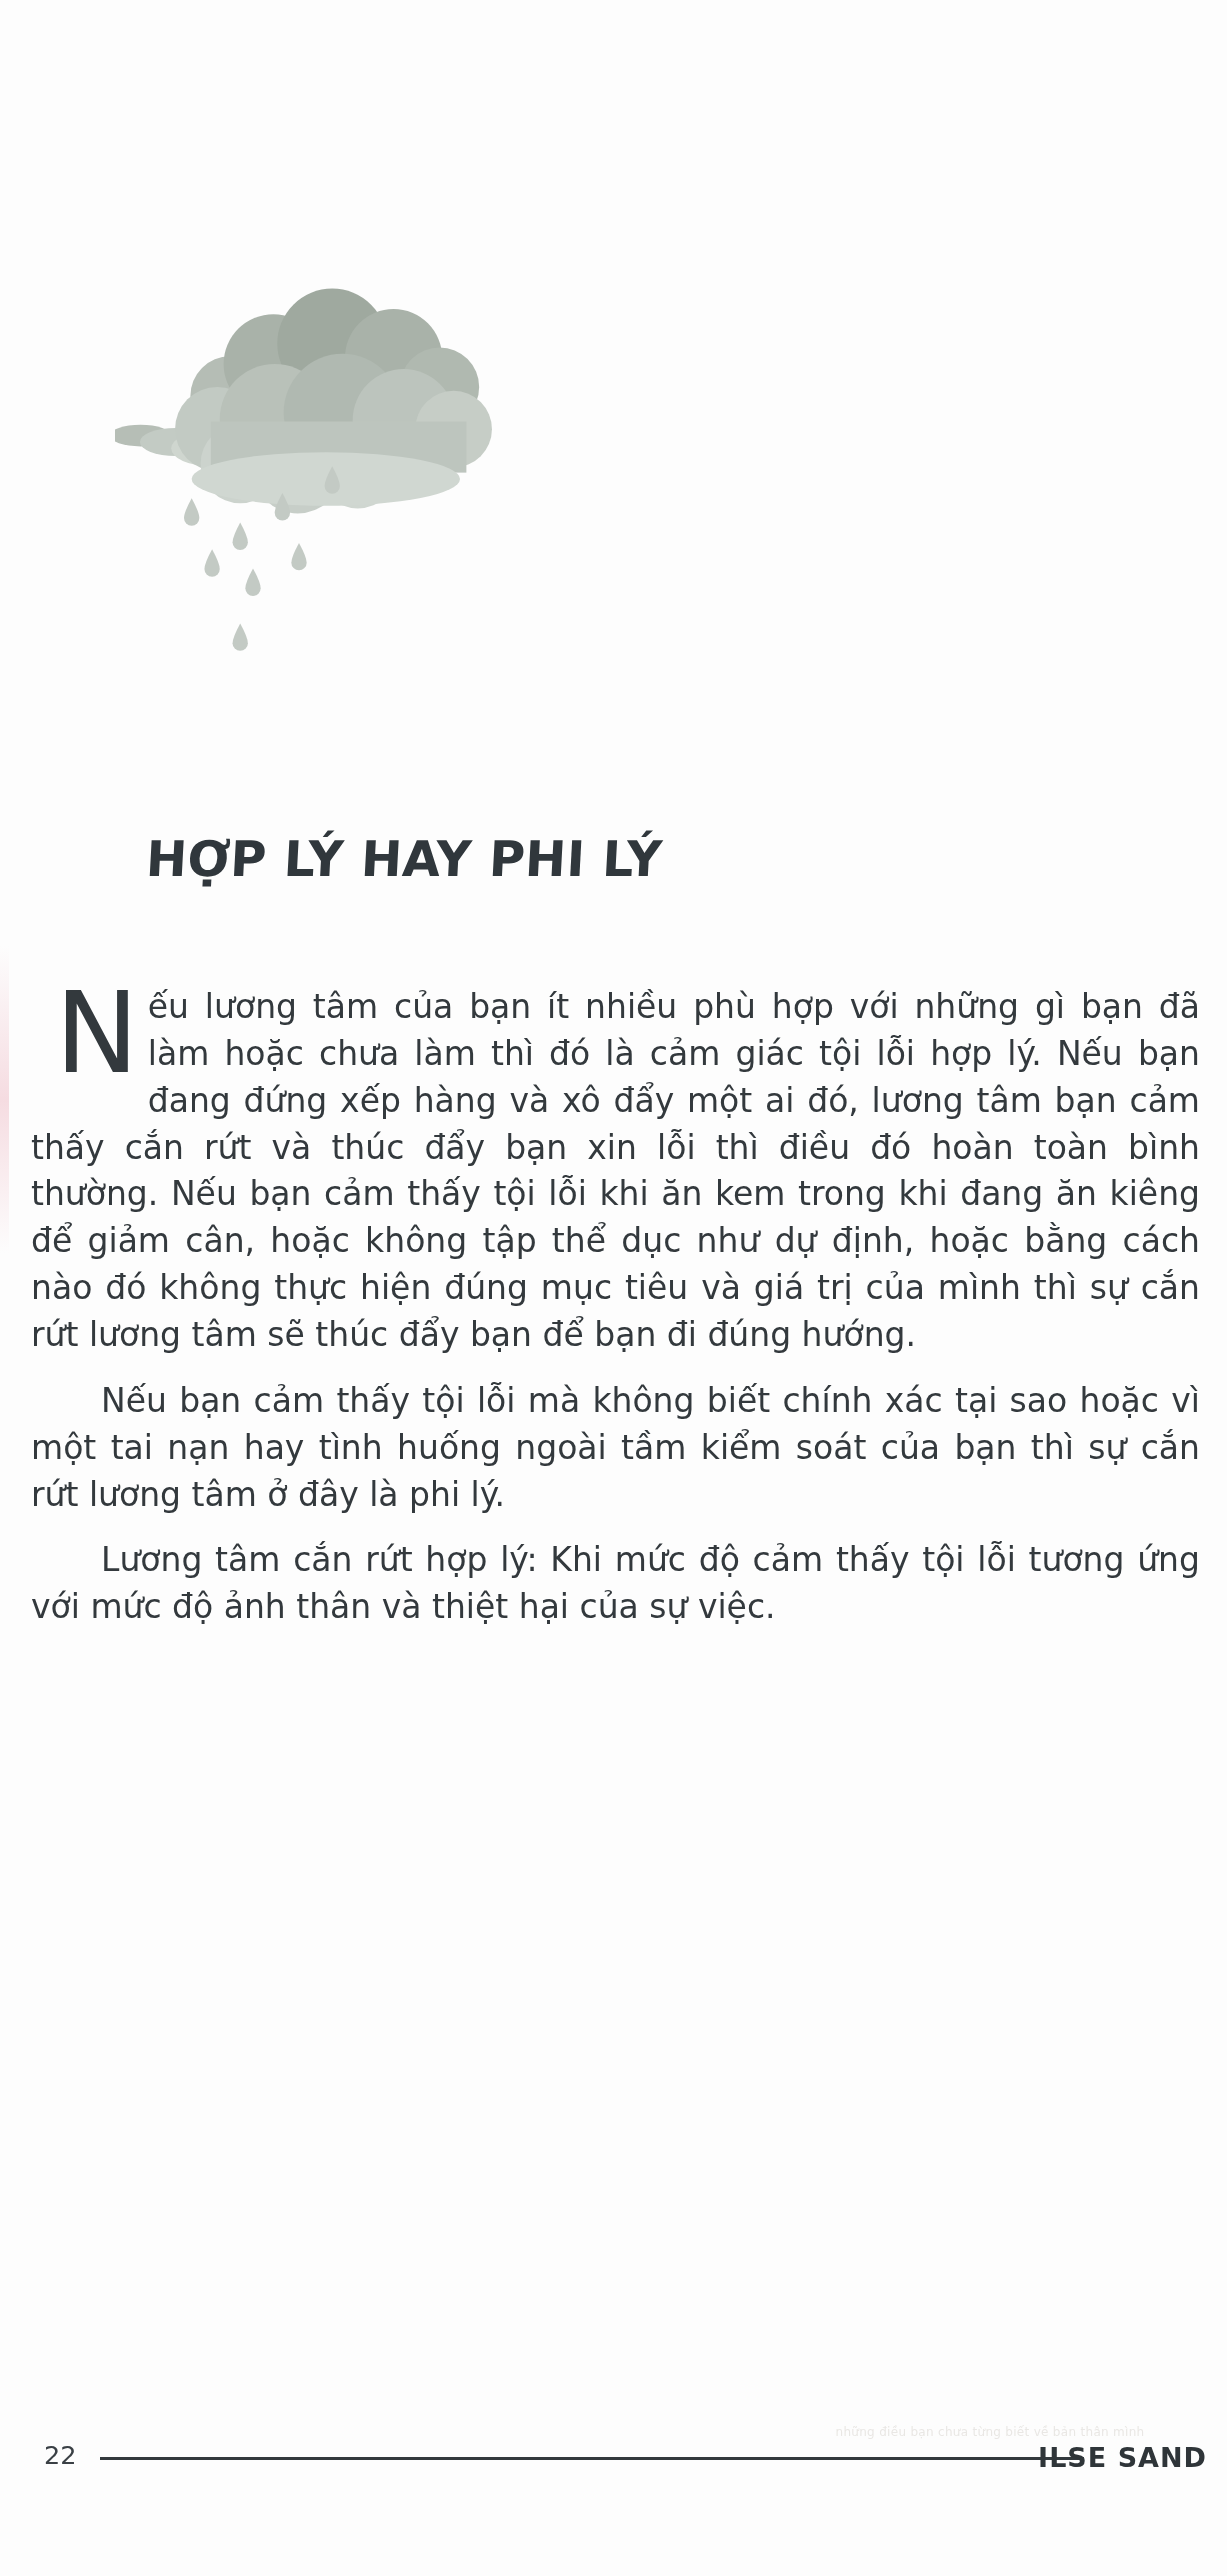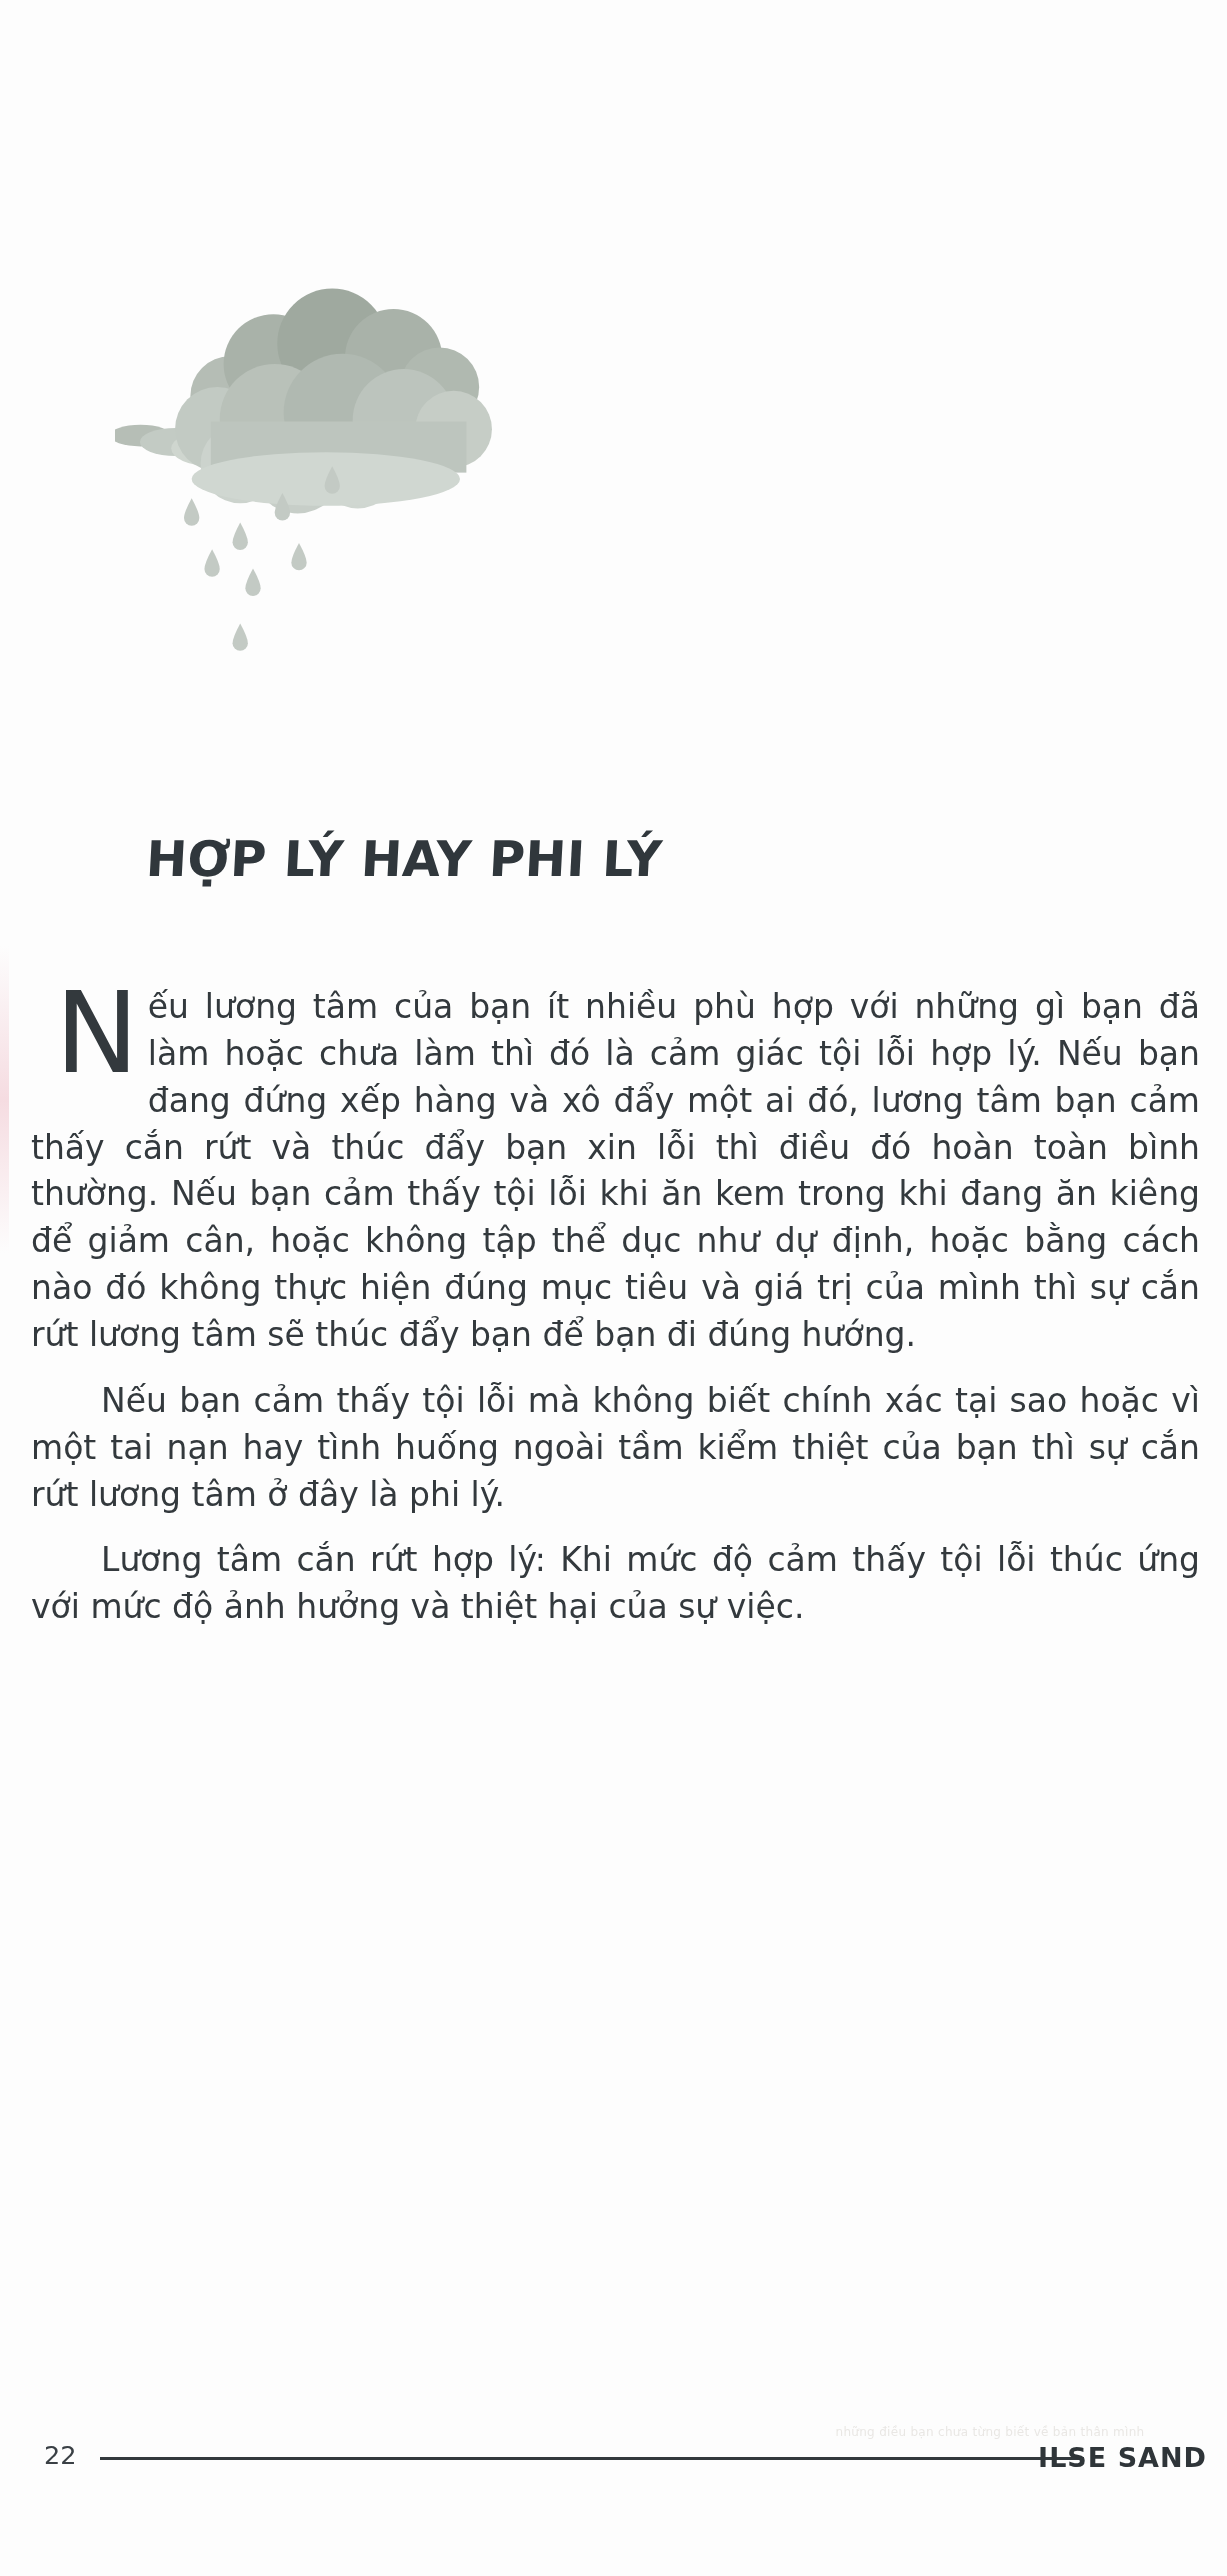--- a/index.html
+++ b/index.html
@@ -184,22 +184,22 @@
       </g>
     </svg>
   </div>
 
   <div class="chapter-title">HỢP LÝ HAY PHI LÝ</div>
 
   <div class="body-text">
     <p>
       <span class="dropcap">N</span><span>ếu lương tâm của bạn ít nhiều phù hợp với những gì bạn đã làm hoặc chưa làm thì đó là cảm giác tội lỗi hợp lý. Nếu bạn đang đứng xếp hàng và xô đẩy một ai đó, lương tâm bạn cảm thấy cắn rứt và thúc đẩy bạn xin lỗi thì điều đó hoàn toàn bình thường. Nếu bạn cảm thấy tội lỗi khi ăn kem trong khi đang ăn kiêng để giảm cân, hoặc không tập thể dục như dự định, hoặc bằng cách nào đó không thực hiện đúng mục tiêu và giá trị của mình thì sự cắn rứt lương tâm sẽ thúc đẩy bạn để bạn đi đúng hướng.</span>
     </p>
-    <p class="indent">Nếu bạn cảm thấy tội lỗi mà không biết chính xác tại sao hoặc vì một tai nạn hay tình huống ngoài tầm kiểm thiệt của bạn thì sự cắn rứt lương tâm ở đây là phi lý.</p>
-    <p class="indent">Lương tâm cắn rứt hợp lý: Khi mức độ cảm thấy tội lỗi thúc ứng với mức độ ảnh hưởng và thiệt hại của sự việc.</p>
+    <p class="indent">Nếu bạn cảm thấy tội lỗi mà không biết chính xác tại sao hoặc vì một tai nạn hay tình huống ngoài tầm kiểm soát của bạn thì sự cắn rứt lương tâm ở đây là phi lý.</p>
+    <p class="indent">Lương tâm cắn rứt hợp lý: Khi mức độ cảm thấy tội lỗi tương ứng với mức độ ảnh thân và thiệt hại của sự việc.</p>
   </div>
 
   <div class="ghost">những điều bạn chưa từng biết về bản thân mình</div>
 
   <div class="footer">
     <div class="folio">22</div>
     <div class="footer-rule"></div>
     <div class="running-head">ILSE SAND</div>
   </div>
 

